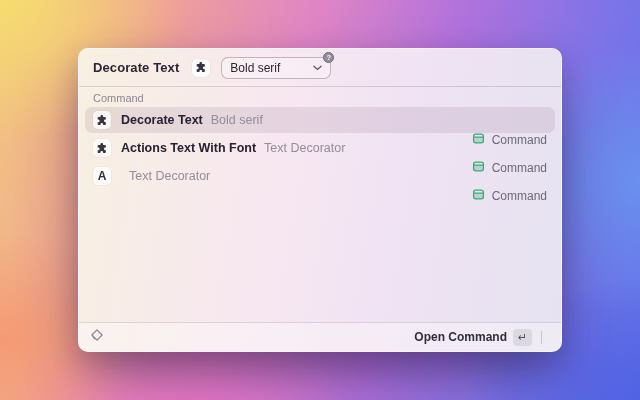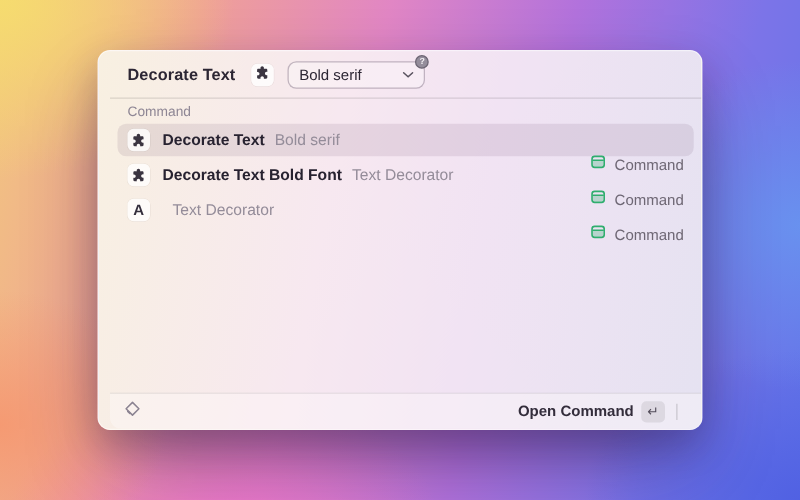--- a/index.html
+++ b/index.html
@@ -11,26 +11,26 @@
     background:
       radial-gradient(ellipse 45% 55% at 0% 0%, rgba(246,221,110,0.95), rgba(246,221,110,0) 65%),
       radial-gradient(ellipse 35% 45% at 0% 85%, rgba(246,150,110,0.85), rgba(246,150,110,0) 60%),
       radial-gradient(ellipse 45% 45% at 28% 105%, rgba(238,111,208,0.75), rgba(238,111,208,0) 60%),
       radial-gradient(ellipse 40% 55% at 100% 45%, rgba(104,150,240,0.85), rgba(104,150,240,0) 60%),
       radial-gradient(ellipse 45% 50% at 100% 100%, rgba(79,95,226,0.9), rgba(79,95,226,0) 60%),
       linear-gradient(105deg, #f2c77e 0%, #efa097 22%, #e186c4 42%, #b272dc 62%, #7c74e8 82%, #5f74e8 100%);
   }
 
   .window {
-    position: absolute; left: 78px; top: 40px; width: 484px; height: 304px;
+    position: absolute; left: 78px; top: 48px; width: 484px; height: 304px;
     border-radius: 10px;
     border: 1px solid rgba(255,255,255,0.55);
     background: linear-gradient(100deg, #f8f0e1 0%, #f7e8f0 38%, #f1e3f3 62%, #e5e2f1 100%);
     box-shadow: 0 30px 60px -10px rgba(35,18,60,0.45), 0 12px 28px rgba(35,18,60,0.22);
-    display: flex; flex-direction: column; padding-left: 9px;
+    display: flex; flex-direction: column;
   }
 
   .header { height: 37px; flex: 0 0 37px; display: flex; align-items: center; padding: 0 14px; }
   .header-title { font-size: 13px; font-weight: bold; color: #2c2633; letter-spacing: .1px; }
   .icon-box {
     width: 18px; height: 18px; border-radius: 5px; background: rgba(255,255,255,0.78);
     display: flex; align-items: center; justify-content: center; flex: 0 0 18px;
     box-shadow: 0 0 0 0.5px rgba(0,0,0,0.06);
   }
   .header .icon-box { margin-left: 13px; }
@@ -137,21 +137,21 @@
         <span class="accessory-text">Command</span>
       </span>
     </div>
 
     <div class="row">
       <span class="icon-box">
         <svg width="12" height="12" viewBox="0 0 20 20">
             <path fill="#3a3440" d="M9.6 1.8c-1.3 0-2.3 1-2.3 2.3 0 .3.05.6.16.86H4.4c-.9 0-1.6.7-1.6 1.6v2.9c.27-.1.56-.16.86-.16 1.3 0 2.3 1 2.3 2.3s-1 2.3-2.3 2.3c-.3 0-.59-.05-.86-.16v2.9c0 .9.7 1.6 1.6 1.6h3.06a2.3 2.3 0 0 1-.16-.86c0-1.3 1-2.3 2.3-2.3s2.3 1 2.3 2.3c0 .3-.05.6-.16.86h3.06c.9 0 1.6-.7 1.6-1.6v-3.06c-.27.1-.56.16-.86.16-1.3 0-2.3-1-2.3-2.3s1-2.3 2.3-2.3c.3 0 .59.05.86.16V6.56c0-.9-.7-1.6-1.6-1.6h-3.06c.1-.27.16-.56.16-.86 0-1.3-1-2.3-2.3-2.3z"></path>
           </svg>
       </span>
-      <span class="row-title">Decorate Text Bold Font</span>
+      <span class="row-title">Actions Text With Font</span>
       <span class="row-subtitle">Text Decorator</span>
       <span class="row-right">
         <span>
           <svg width="13" height="13" viewBox="0 0 16 16">
               <rect x="2" y="2.6" width="12" height="10.8" rx="2.6" fill="none" stroke="#2fae6e" stroke-width="1.6"></rect>
               <rect x="2.8" y="6.3" width="10.4" height="6.3" rx="1.8" fill="rgba(47,174,110,0.28)"></rect>
               <line x1="2.4" y1="6.3" x2="13.6" y2="6.3" stroke="#2fae6e" stroke-width="1.5"></line>
             </svg>
         </span>
         <span class="accessory-text">Command</span>

